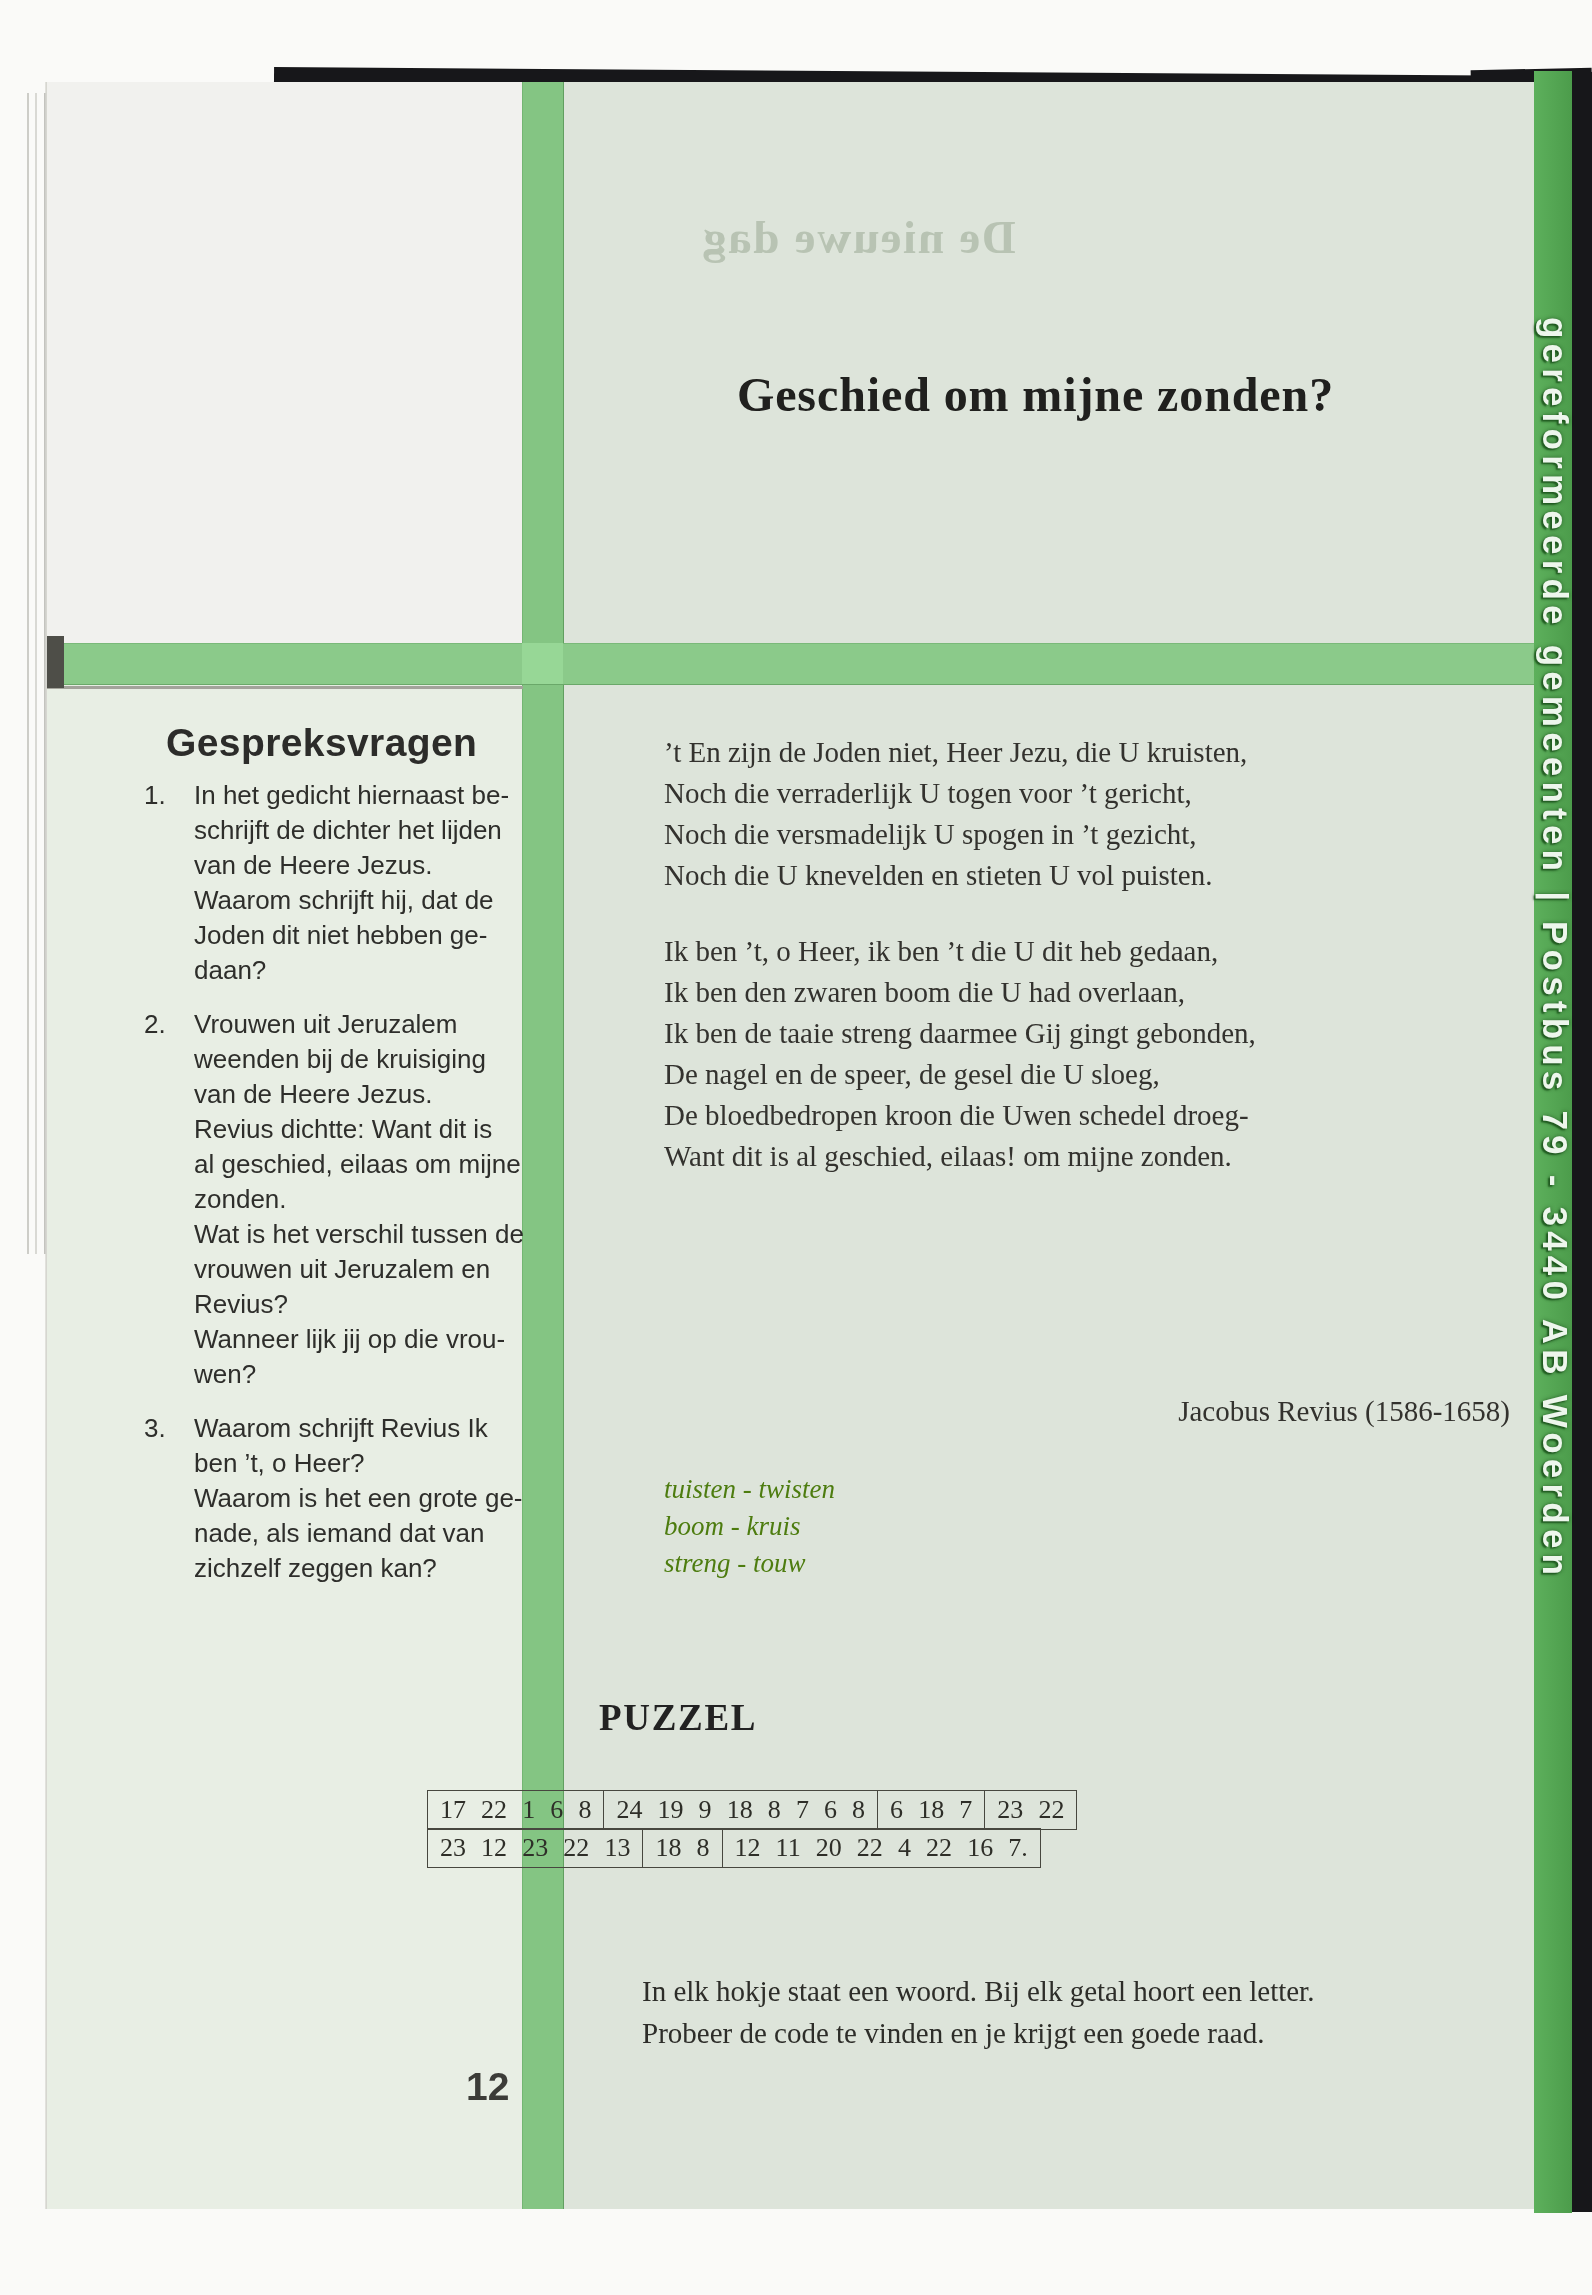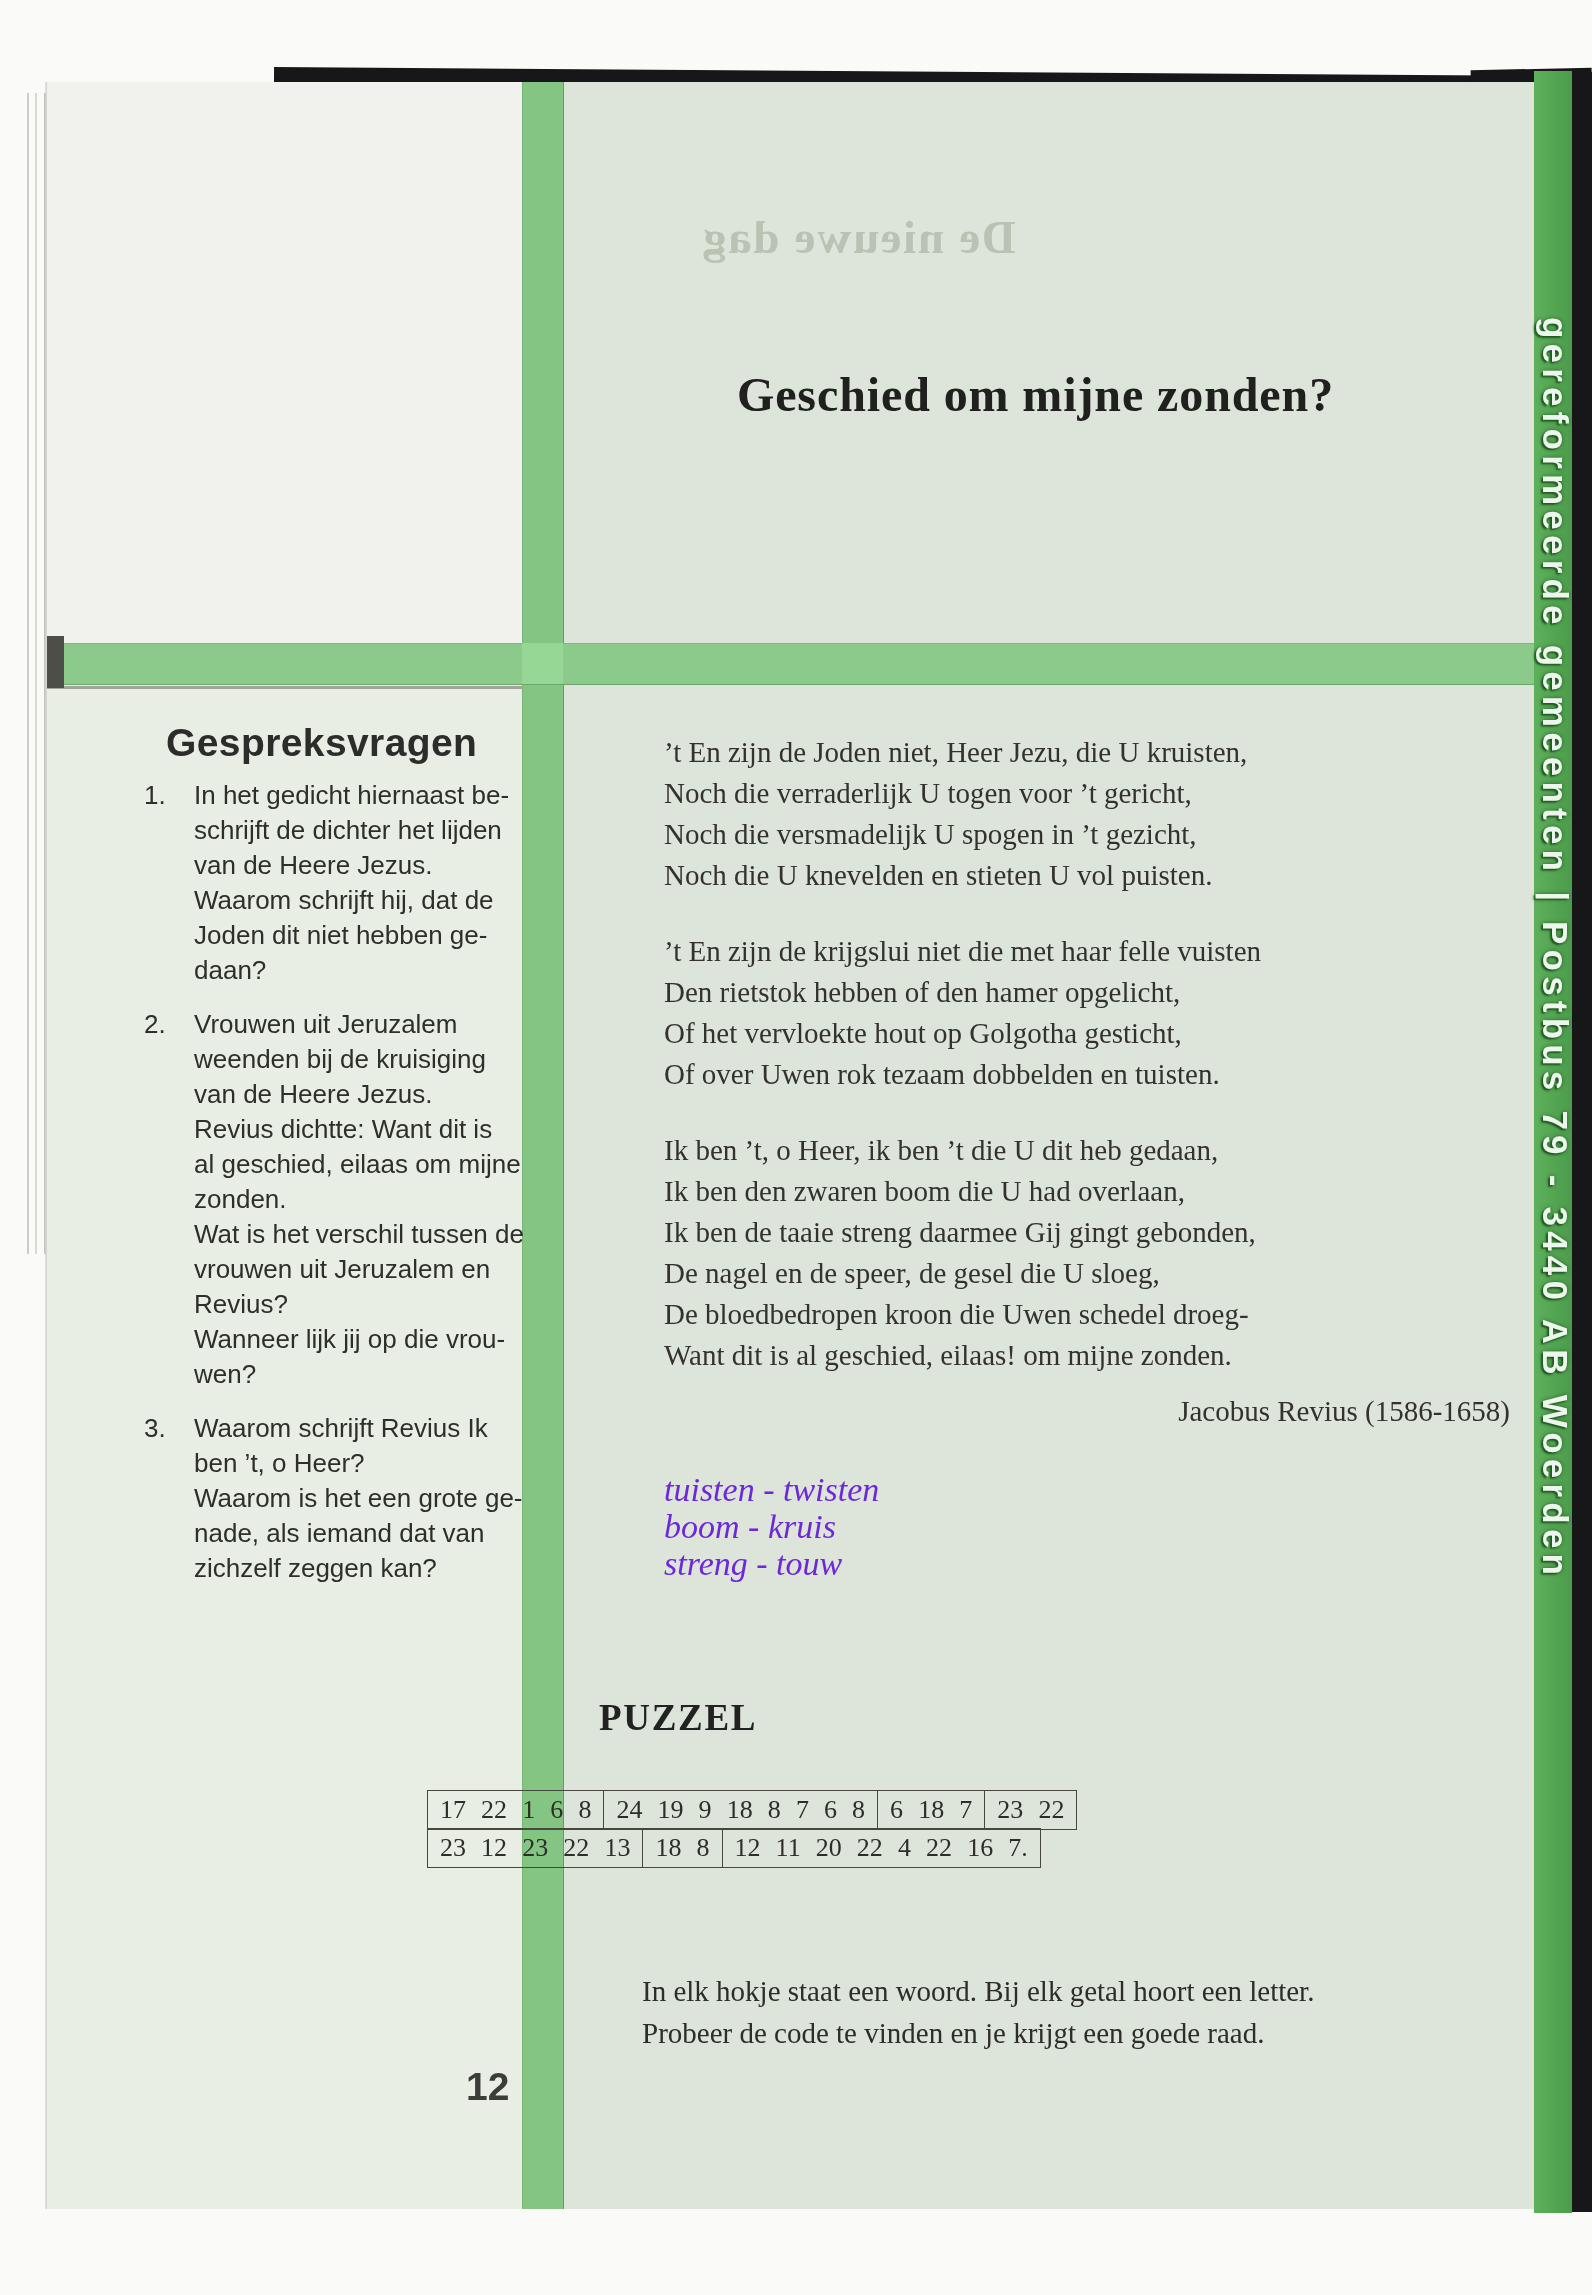--- a/index.html
+++ b/index.html
@@ -50,22 +50,22 @@
       font-family:"Liberation Sans",sans-serif; font-size:26px; line-height:35px; color:#2e2e2b; }
   .questions-list .q-num  { position:static; width:50px; flex:none; }
   .questions-list .q-text { position:static; white-space:pre-line; }
 
   .poem { left:617px; top:650px; width:863px; font-size:29px; line-height:41px; color:#33322e; }
   .poem .stanza { position:static; white-space:pre-line; margin-bottom:35px; }
 
   .attribution { left:617px; top:1313px; width:846px; text-align:right;
                  font-size:29px; color:#33322e; }
 
-  .glossary { left:617px; top:1389px; font-style:italic; font-size:34px;
-              line-height:37px; color:#6d28d9; }
+  .glossary { left:617px; top:1389px; font-style:italic; font-size:27px;
+              line-height:37px; color:#4d7c0f; }
   .glossary .gloss-line { position:static; }
 
   .puzzle-heading { left:552px; top:1614px; width:328px; text-align:left;
                     font-weight:bold; font-size:37px; letter-spacing:1.7px; color:#222; }
 
   .puzzle-grid { left:380px; top:1708px; }
   .puzzle-grid .grid-row { position:static; display:flex; }
   .puzzle-grid .grid-row:not(:first-child) { margin-top:-1.7px; }
   .puzzle-grid .grid-cell { position:static; border:1.7px solid #47473f; height:38px;
       line-height:38px; padding:0 12px; font-size:26px; word-spacing:8.6px;
@@ -147,24 +147,20 @@
 nade, als iemand dat van
 zichzelf zeggen kan?</div>
         </div>
       </div>
 
     <div class="poem">
         <div class="stanza">’t En zijn de Joden niet, Heer Jezu, die U kruisten,
 Noch die verraderlijk U togen voor ’t gericht,
 Noch die versmadelijk U spogen in ’t gezicht,
 Noch die U knevelden en stieten U vol puisten.</div>
-        <div class="stanza">’t En zijn de krijgslui niet die met haar felle vuisten
-Den rietstok hebben of den hamer opgelicht,
-Of het vervloekte hout op Golgotha gesticht,
-Of over Uwen rok tezaam dobbelden en tuisten.</div>
         <div class="stanza">Ik ben ’t, o Heer, ik ben ’t die U dit heb gedaan,
 Ik ben den zwaren boom die U had overlaan,
 Ik ben de taaie streng daarmee Gij gingt gebonden,
 De nagel en de speer, de gesel die U sloeg,
 De bloedbedropen kroon die Uwen schedel droeg-
 Want dit is al geschied, eilaas! om mijne zonden.</div>
       </div>
 
     <div class="attribution">Jacobus Revius (1586-1658)</div>
 

